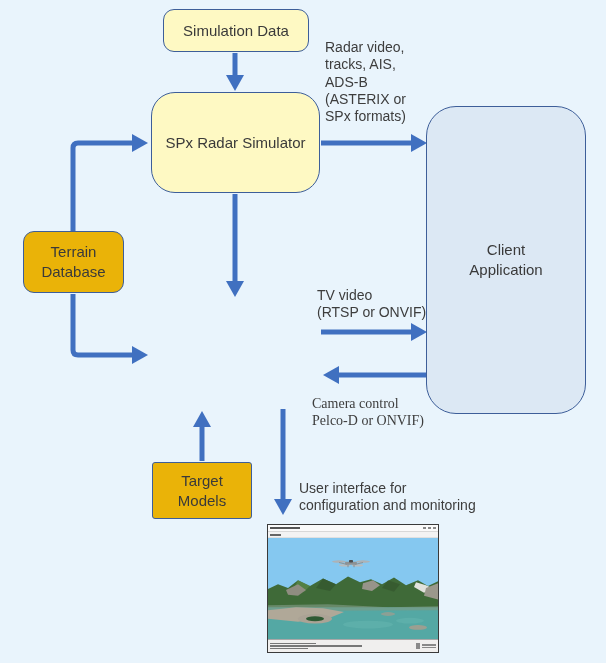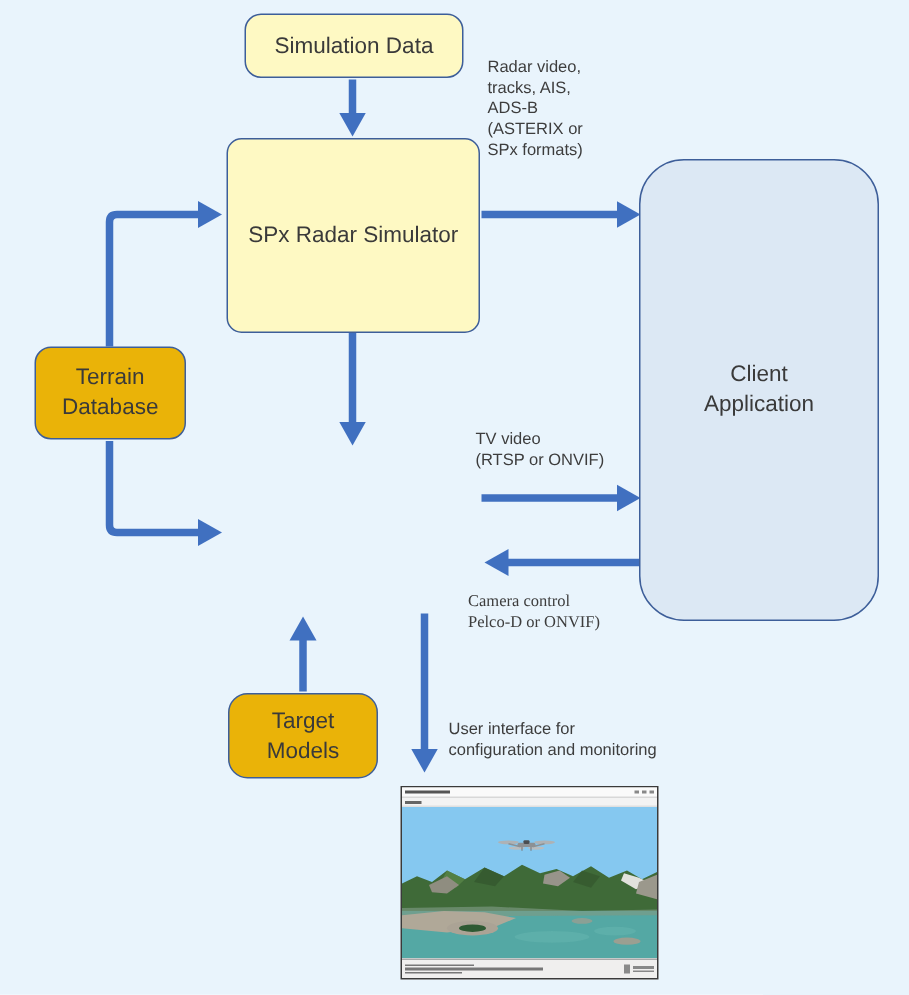--- a/index.html
+++ b/index.html
@@ -28,21 +28,21 @@
     white-space:pre-line;
     box-sizing:border-box;
   }
   .node.gray{background:#fef9c3;}
   .node.green{background:#eab308;}
   .node.blue{background:#dce8f4;}
 
   .edge-label{
     position:absolute;
     color:#3d3d3d;
-    font-size:11px;
+    font-size:14px;
     line-height:1.24;
     white-space:pre-line;
   }
 
   
   .shot{
     position:absolute;left:267px;top:524px;
     width:172px;height:129px;
     background:#fff;
     border:1px solid #3a3a3a;
@@ -95,27 +95,27 @@
       <path d="M235,194 V282" marker-end="url(#ah)"></path>
       <path d="M321,332 H412" marker-end="url(#ah)"></path>
       <path d="M429,375 H338" marker-end="url(#ah)"></path>
       <path d="M202,461 V426" marker-end="url(#ah)"></path>
       <path d="M283,409 V500" marker-end="url(#ah)"></path>
     </g>
   </svg>
 
   <div class="node gray" style="left:163px;top:9px;width:146px;height:43px;border-radius:11px;">Simulation Data</div>
 
-  <div class="node gray" style="left:151px;top:92px;width:169px;height:130px;border-radius:10px;">SPx Radar Simulator</div>
+  <div class="node gray" style="left:151px;top:92px;width:169px;height:101px;border-radius:24px;">SPx Radar Simulator</div>
 
   <div class="node green" style="left:23px;top:231px;width:101px;height:62px;border-radius:11px;">Terrain
 Database</div>
 
 
-  <div class="node green" style="left:152px;top:462px;width:100px;height:57px;border-radius:13px;">Target
+  <div class="node green" style="left:152px;top:462px;width:100px;height:57px;border-radius:3px;">Target
 Models</div>
 
   <div class="node blue" style="left:426px;top:106px;width:160px;height:308px;border-radius:30px;">Client
 Application</div>
 
   <div class="edge-label" style="left:325px;top:39px;">Radar video,
 tracks, AIS,
 ADS-B
 (ASTERIX or
 SPx formats)</div>

